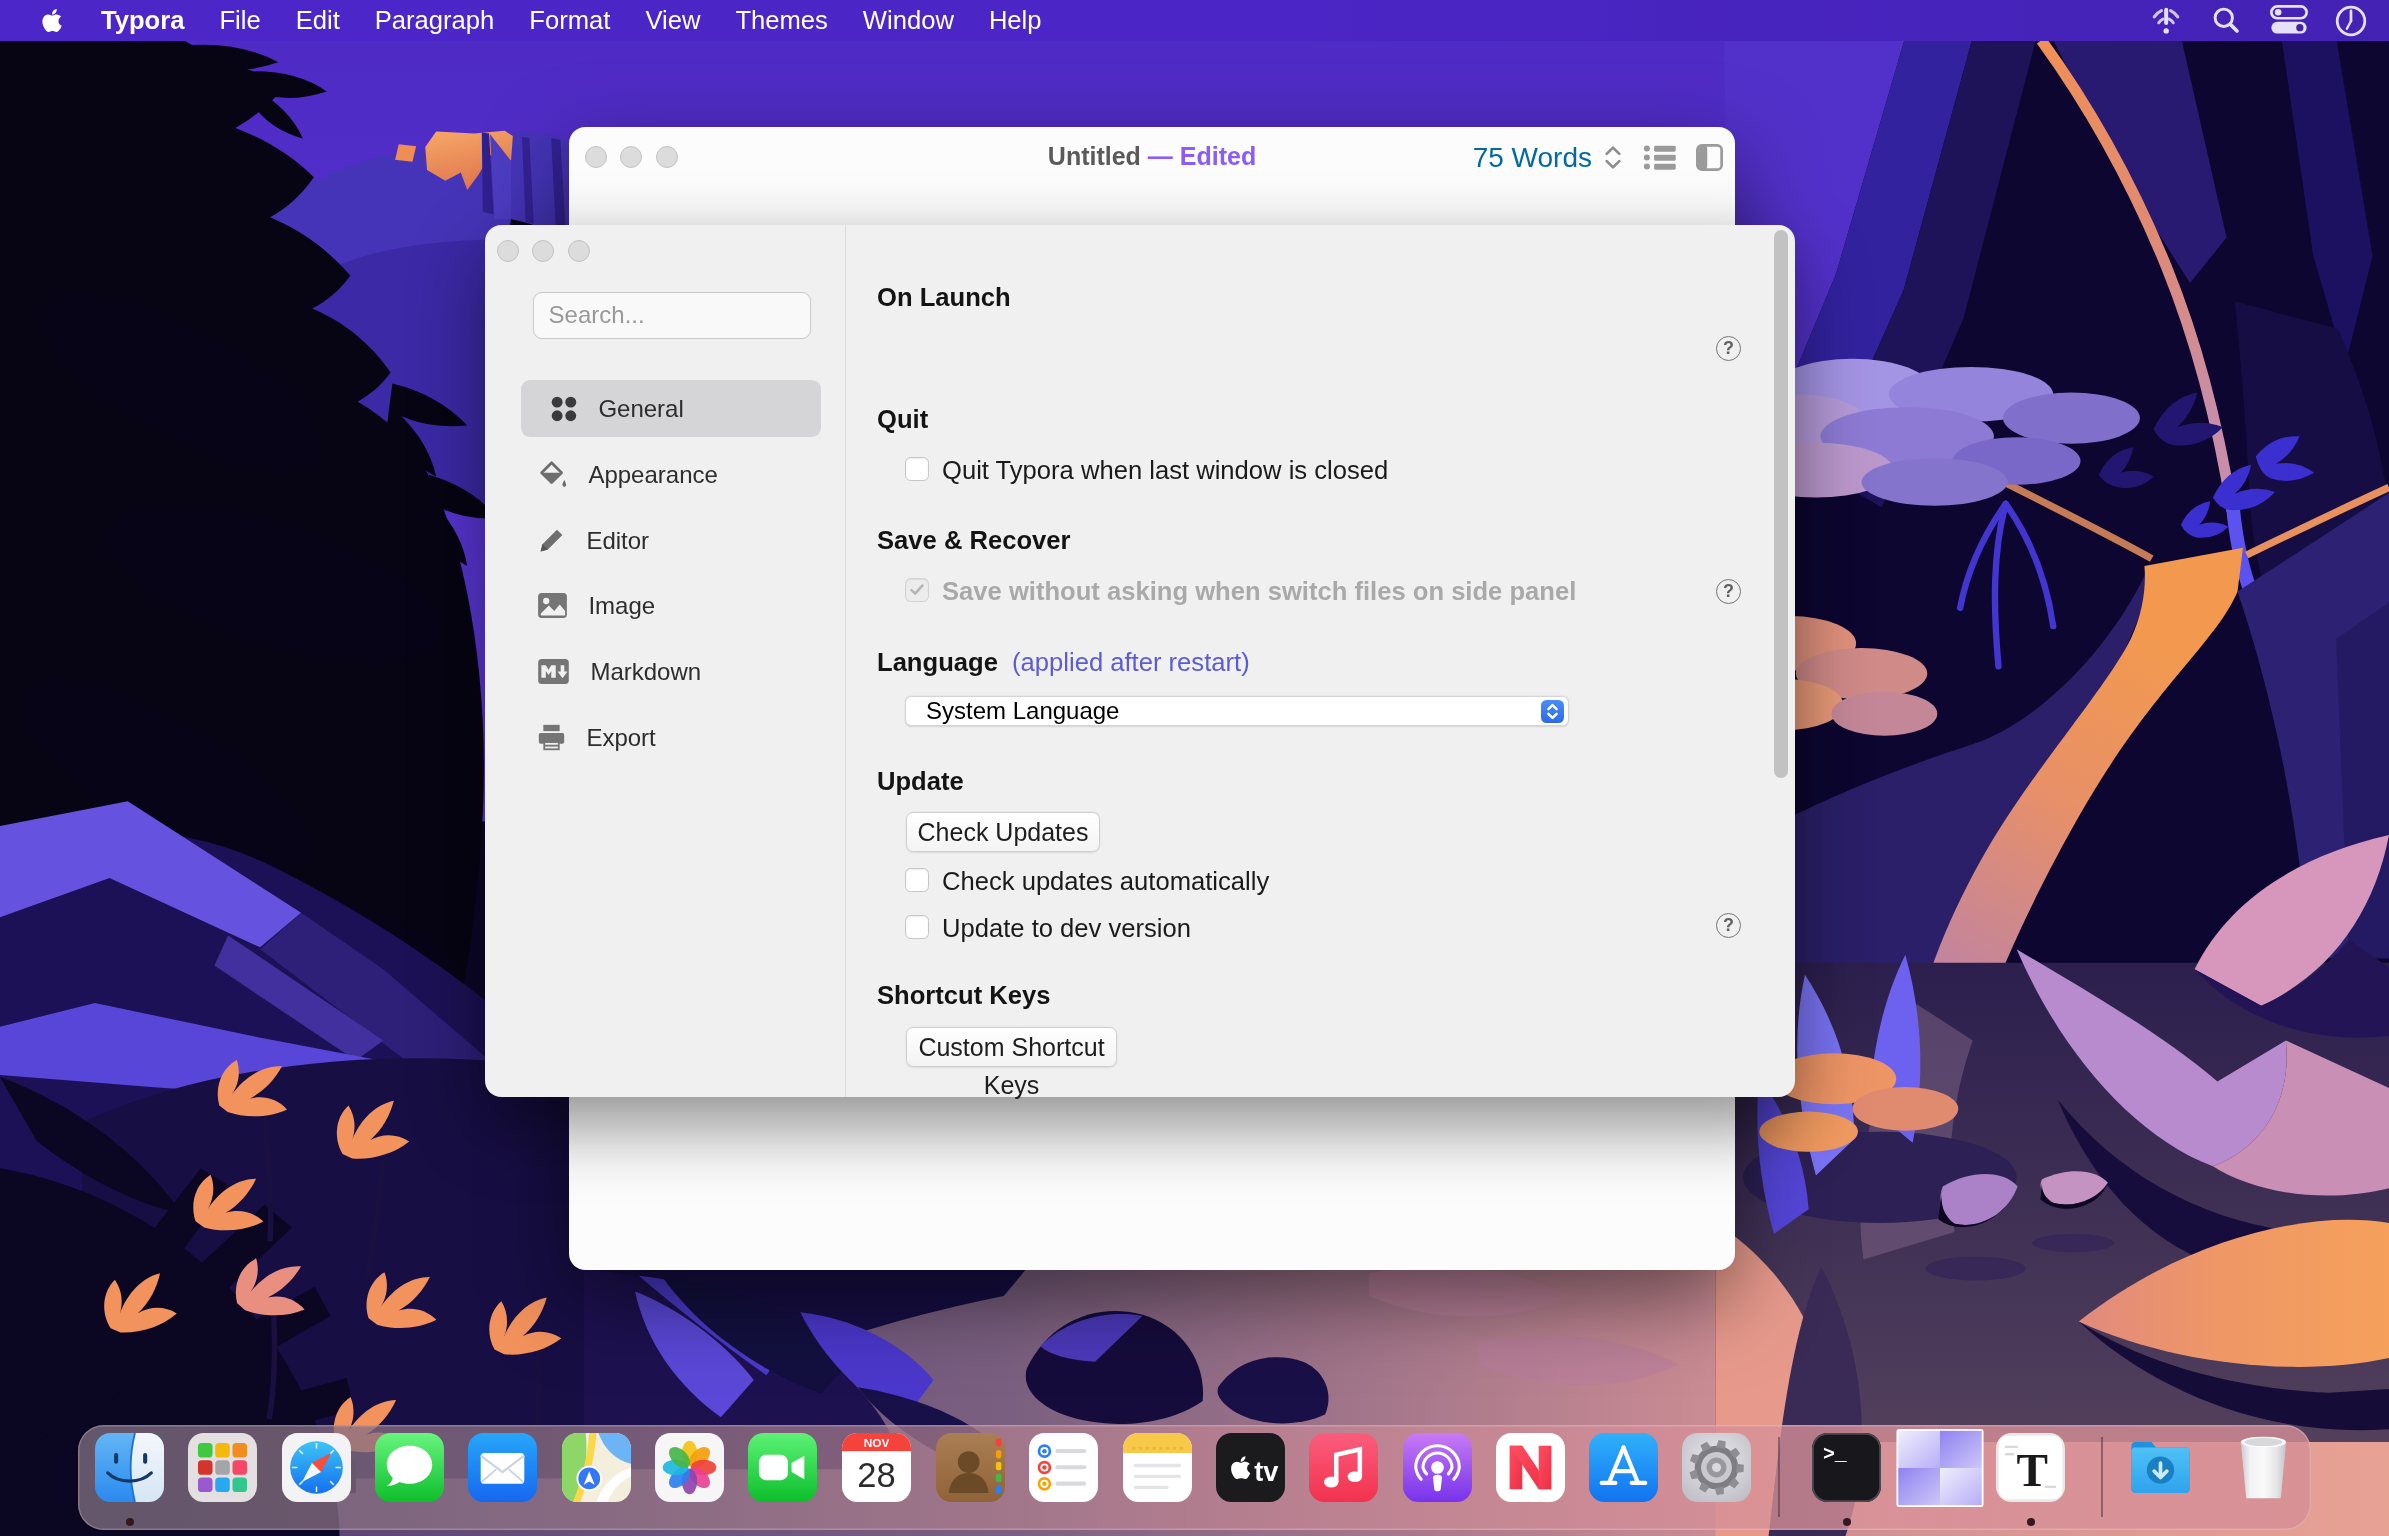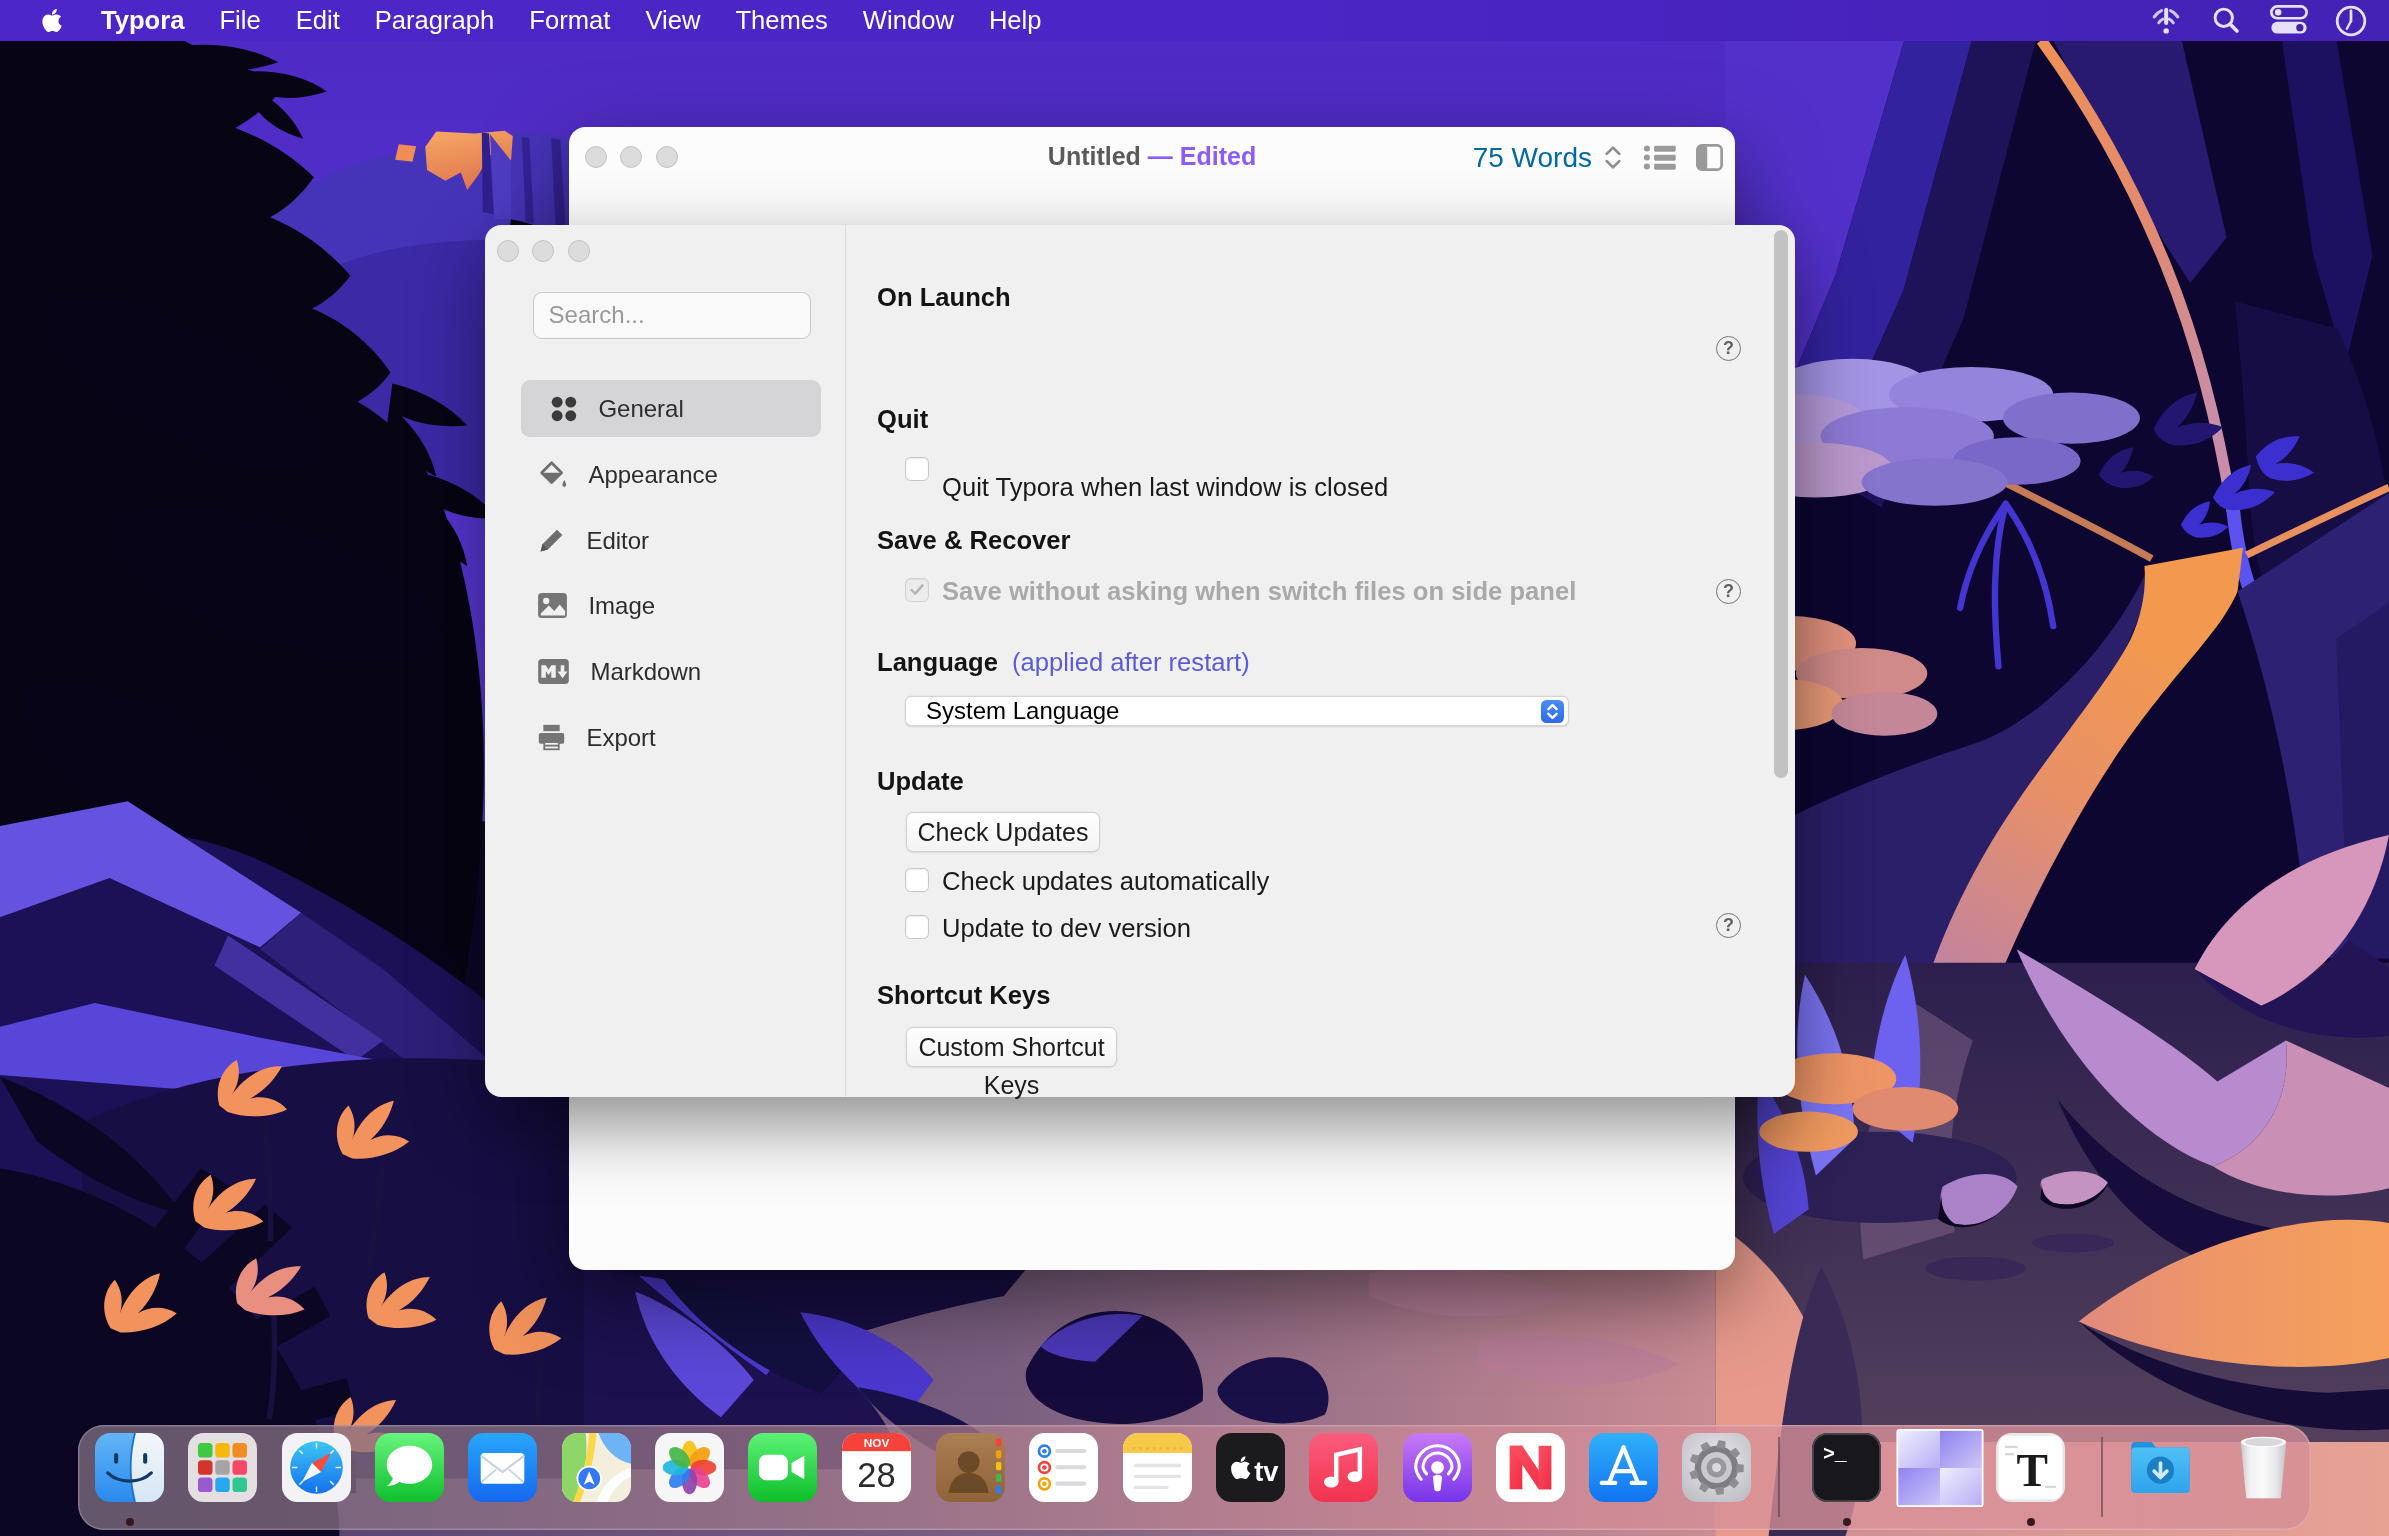--- a/index.html
+++ b/index.html
@@ -434,21 +434,21 @@
         </svg>
       <span>Export</span>
     </div>
   </div>
 
   <div class="h" style="left:392px; top:58px;">On Launch</div>
   <div class="help" style="left:1231px; top:111px;">?</div>
 
   <div class="h" style="left:392px; top:180px;">Quit</div>
   <div class="cb" style="left:420px; top:232px;"></div>
-  <div class="cl" style="left:457px; top:248px;">Quit Typora when last window is closed</div>
+  <div class="cl" style="left:457px; top:231px;">Quit Typora when last window is closed</div>
 
   <div class="h" style="left:392px; top:301px;">Save &amp; Recover</div>
   <div class="cb" style="left:420px; top:353px; background:#ececec; border-color:#d2d2d2;">
     <svg width="22" height="22" viewBox="0 0 24 24">
         <polyline points="6,12 10,16 18,7" fill="none" stroke="#b3b3b3" stroke-width="2.6" stroke-linecap="round" stroke-linejoin="round"></polyline>
       </svg>
   </div>
   <div class="cl" style="left:457px; top:352px; color:#a9a9a9;font-weight:bold;">Save without asking when switch files on side panel</div>
   <div class="help" style="left:1231px; top:354px;">?</div>
 

